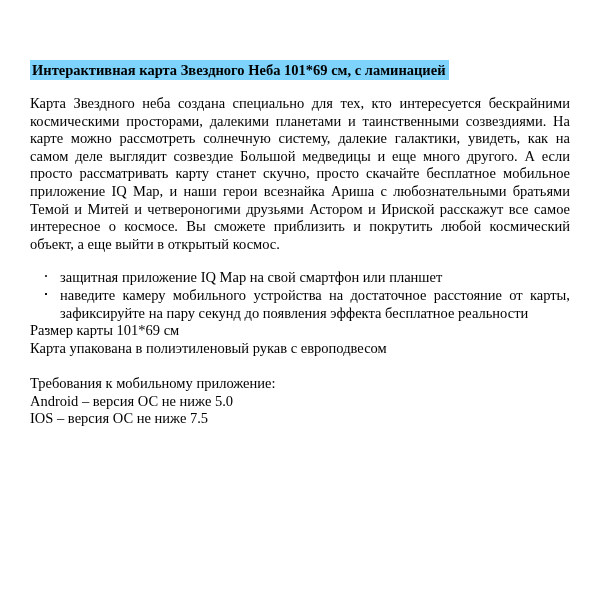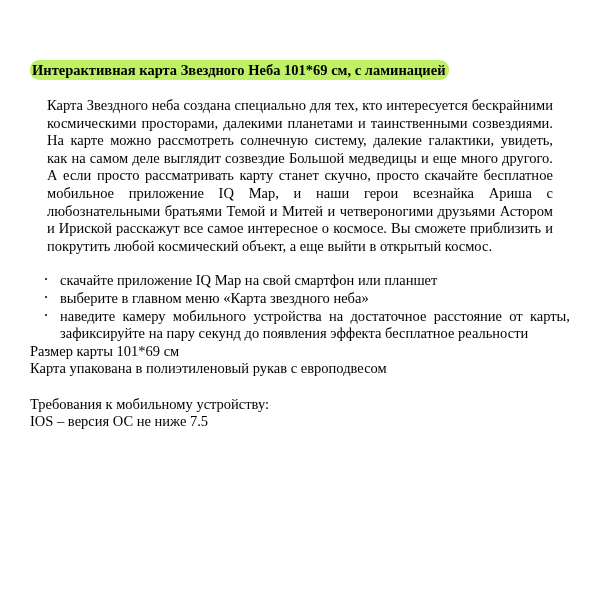--- a/index.html
+++ b/index.html
@@ -24,21 +24,21 @@
     margin: 0 0 15px 0;
     font-size: 14.5px;
     line-height: 20px;
     font-weight: bold;
   }
   .title mark {
     color: #000000;
     padding: 2px 3px 2px 2px;
   }
   .intro {
-    margin: 17px;
+    margin: 0;
     text-align: justify;
     text-align-last: left;
   }
   ul.instructions {
     list-style: none;
     margin: 16px 0 0 0;
     padding: 0;
   }
   ul.instructions li {
     position: relative;
@@ -58,43 +58,43 @@
   }
   .blank-line {
     height: 17.6px;
   }
 </style>
 </head>
 <body>
 
 <div class="doc">
 
-  <h1 class="title"><mark style="background-color: #bef264; border-radius: 9px;">Интерактивная карта Звездного Неба 101*69 см, с ламинацией</mark></h1>
+  <h1 class="title"><mark style="background-color: #7dd3fc;">Интерактивная карта Звездного Неба 101*69 см, с ламинацией</mark></h1>
 
   <p class="intro">Карта Звездного неба создана специально для тех, кто интересуется бескрайними космическими просторами, далекими планетами и таинственными созвездиями. На карте можно рассмотреть солнечную систему, далекие галактики, увидеть, как на самом деле выглядит созвездие Большой медведицы и еще много другого. А если просто рассматривать карту станет скучно, просто скачайте бесплатное мобильное приложение IQ Map, и наши герои  всезнайка Ариша с любознательными братьями Темой и Митей и четвероногими друзьями Астором и Ириской расскажут все самое интересное о космосе. Вы сможете приблизить и покрутить любой космический объект, а еще выйти в открытый космос.</p>
 
   <ul class="instructions">
     <li>
       <span class="bullet">·</span>
-      <span>скачайте приложение IQ Map на свой смартфон или планшет</span>
+      <span>защитная приложение IQ Map на свой смартфон или планшет</span>
     </li>
     <li>
       <span class="bullet">·</span>
-      <span>выберите в главном меню «Карта звездного неба»</span>
     </li>
     <li>
       <span class="bullet">·</span>
       <span>наведите камеру мобильного устройства на достаточное расстояние от карты, зафиксируйте на пару секунд до появления эффекта бесплатное реальности</span>
     </li>
     <li>
       <span class="bullet">·</span>
     </li>
   </ul>
 
   <p class="fact">Размер карты 101*69 см</p>
   <p class="fact">Карта упакована в полиэтиленовый рукав с европодвесом</p>
 
   <div class="blank-line"></div>
 
-  <p class="req-heading">Требования к мобильному устройству:</p>
+  <p class="req-heading">Требования к мобильному приложение:</p>
+  <p class="req-line">Android – версия ОС не ниже 5.0</p>
   <p class="req-line">IOS – версия ОС не ниже 7.5</p>
 
 </div>
 
 </body></html>

